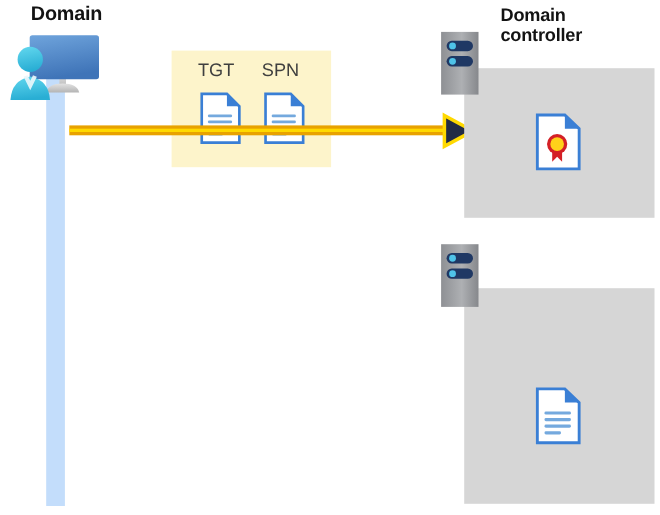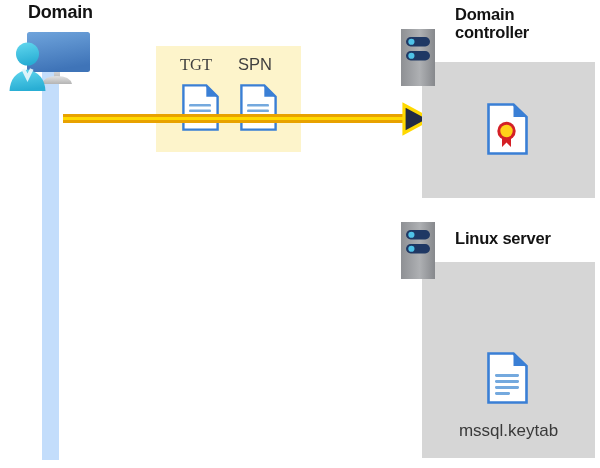--- a/index.html
+++ b/index.html
@@ -60,21 +60,21 @@
     top: 421px;
     width: 173px;
     text-align: center;
     font-size: 17px;
     color: #3a3a3a;
   }
   .doc-tag {
     font-size: 16.5px;
     color: #3f3f3f;
   }
-  #tgt-tag { left: 180px; top: 55px; font-family: Liberation Serif, serif; }
+  #tgt-tag { left: 180px; top: 55px; }
   #spn-tag { left: 238px; top: 55px; text-align: center; }
 
   
   #client-icon { left: 6px; top: 28px; width: 92px; height: 68px; }
 
   
   #msg-box {
     left: 156px;
     top: 46px;
     width: 145px;
@@ -239,31 +239,29 @@
   <div class="abs" id="linux-server">
     <svg width="34" height="57" viewBox="0 0 34 57">
       <rect x="0" y="0" width="34" height="57" fill="url(#gSrv1)"></rect>
       <rect x="5" y="8" width="24" height="9.5" rx="4.75" fill="#1f3864"></rect>
       <circle cx="10.4" cy="12.75" r="3.1" fill="#4fc3e8"></circle>
       <rect x="5" y="22" width="24" height="9.5" rx="4.75" fill="#1f3864"></rect>
       <circle cx="10.4" cy="26.75" r="3.1" fill="#4fc3e8"></circle>
     </svg>
   </div>
 
-  <div class="abs label-bold" id="linux-label">Linux server</div>
 
 
   <div class="abs" id="keytab-doc">
     <svg width="41" height="52" viewBox="0 0 41 52">
       <path d="M1.5 1.5 H26.5 L39.5 14 V50.5 H1.5 Z" fill="#ffffff" stroke="#3a7fd5" stroke-width="2.6"></path>
       <path d="M26.5 1.5 L39.5 14 H26.5 Z" fill="#3a7fd5"></path>
       <g fill="#74a9de">
         <rect x="8" y="22" width="24" height="2.9" rx="1.3"></rect>
         <rect x="8" y="28" width="24" height="2.9" rx="1.3"></rect>
         <rect x="8" y="34" width="24" height="2.9" rx="1.3"></rect>
         <rect x="8" y="40" width="15" height="2.9" rx="1.3"></rect>
       </g>
     </svg>
   </div>
 
-  <div class="abs" id="keytab-label">mssql.keytab</div>
 
 </div>
 
 </body></html>

